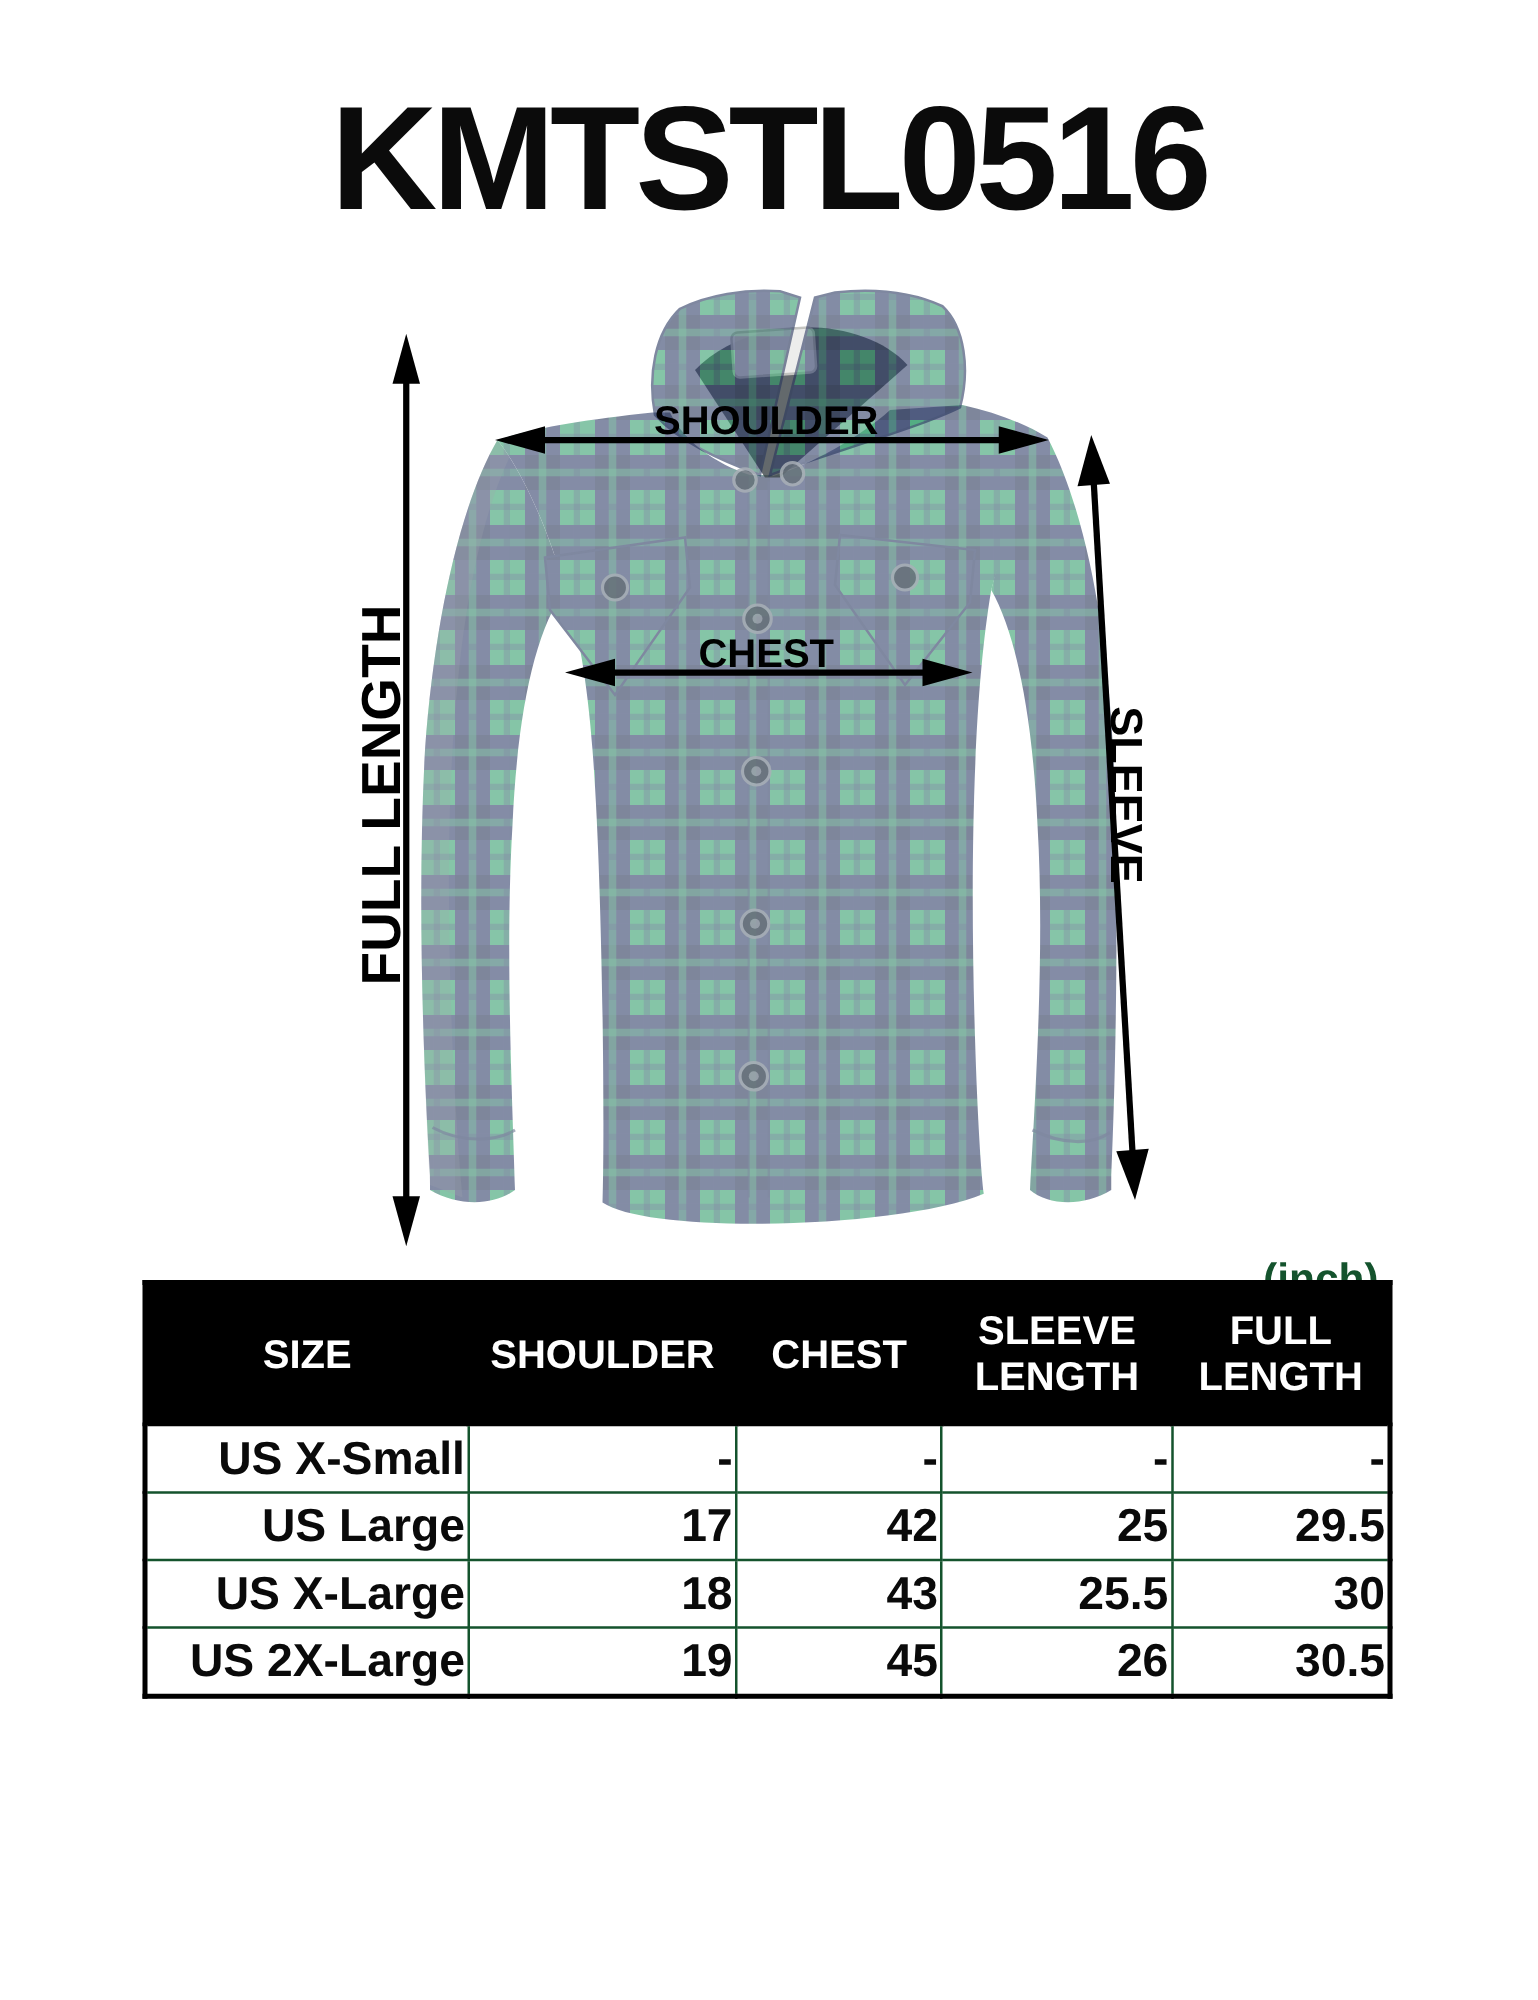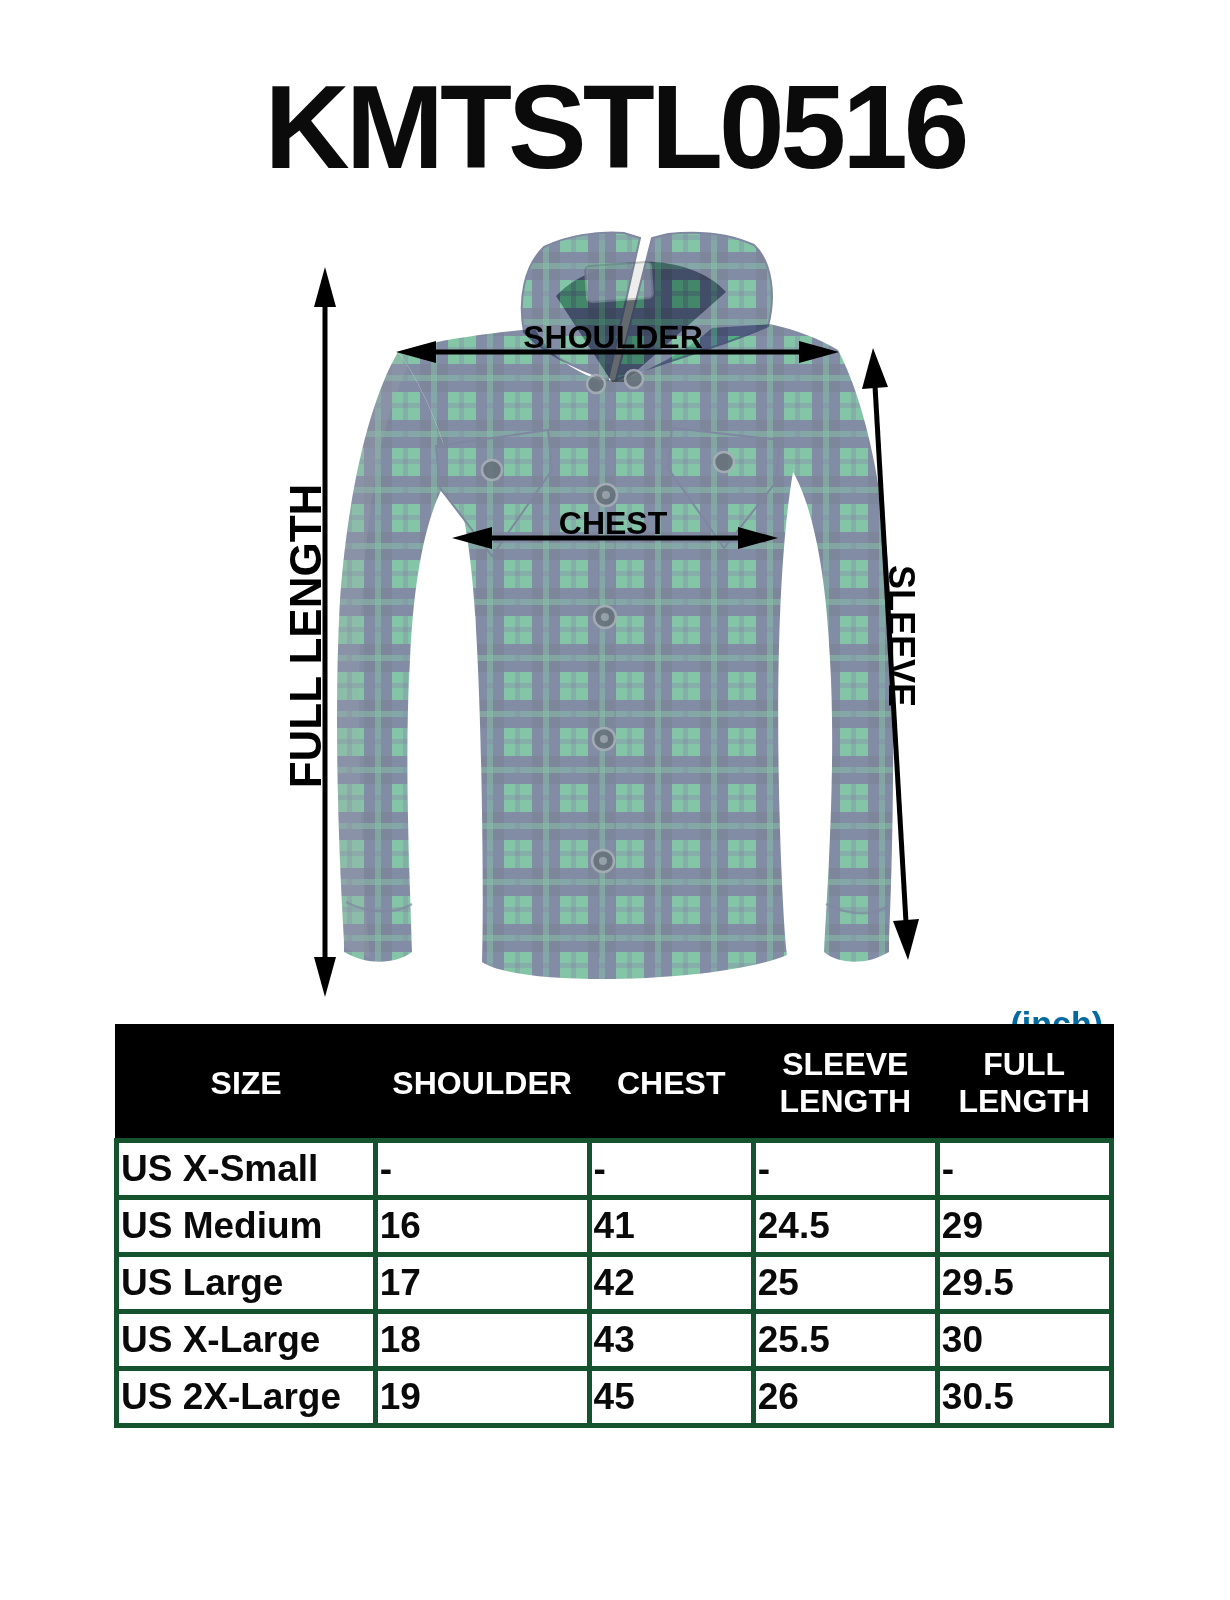--- a/index.html
+++ b/index.html
@@ -7,27 +7,27 @@
         font-family:"Liberation Sans", sans-serif;}
   .title{position:absolute;left:0;top:68px;width:100%;text-align:center;
          font-size:118px;font-weight:bold;letter-spacing:-4px;color:#0b0b0b;line-height:1;}
   .figure{position:absolute;left:0;top:0;width:1230px;height:1020px;}
   .figure svg{position:absolute;left:250px;top:220px;}
   .diag-label{position:absolute;font-weight:bold;color:#000;white-space:nowrap;}
   .lbl-shoulder{left:613px;top:337px;font-size:32px;transform:translate(-50%,-50%);}
   .lbl-chest{left:613px;top:523px;font-size:32px;transform:translate(-50%,-50%);}
   .lbl-fulllength{left:306px;top:636px;font-size:44px;transform:translate(-50%,-50%) rotate(-90deg);}
   .lbl-sleeve{left:901px;top:636px;font-size:36px;transform:translate(-50%,-50%) rotate(90deg);}
-  .inch-note{position:absolute;right:127px;top:1004px;font-size:34px;font-weight:bold;color:#0369a1;}
+  .inch-note{position:absolute;right:127px;top:1004px;font-size:34px;font-weight:bold;color:#14532d;}
   table.size-table{position:absolute;left:114px;top:1024px;width:1000px;
          border-collapse:collapse;border:4px solid #000;table-layout:fixed;}
   table.size-table th{background:#000;color:#fff;font-size:32px;font-weight:bold;
          height:110px;line-height:1.15;padding:0 4px;border:3px solid #000;}
-  table.size-table td{border:5px solid #14532d;font-size:37px;font-weight:bold;color:#0a0a0a;
-         height:52px;text-align:left;vertical-align:middle;padding:0 2px;}
+  table.size-table td{border:2px solid #14532d;font-size:37px;font-weight:bold;color:#0a0a0a;
+         height:52px;text-align:right;vertical-align:middle;padding:0 2px;}
   .footnote{position:absolute;right:117px;top:1502px;font-size:31px;font-weight:bold;color:#000;}
 </style>
 </head>
 <body>
 
 <div class="page">
 
   <div class="title">KMTSTL0516</div>
 
   <div class="figure">
@@ -152,27 +152,20 @@
     </thead>
     <tbody>
         <tr>
           <td>US X-Small</td>
           <td>-</td>
           <td>-</td>
           <td>-</td>
           <td>-</td>
         </tr>
         <tr>
-          <td>US Medium</td>
-          <td>16</td>
-          <td>41</td>
-          <td>24.5</td>
-          <td>29</td>
-        </tr>
-        <tr>
           <td>US Large</td>
           <td>17</td>
           <td>42</td>
           <td>25</td>
           <td>29.5</td>
         </tr>
         <tr>
           <td>US X-Large</td>
           <td>18</td>
           <td>43</td>

